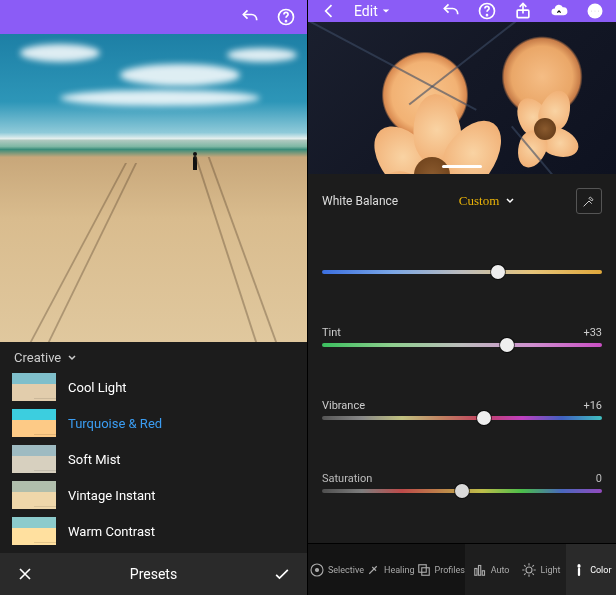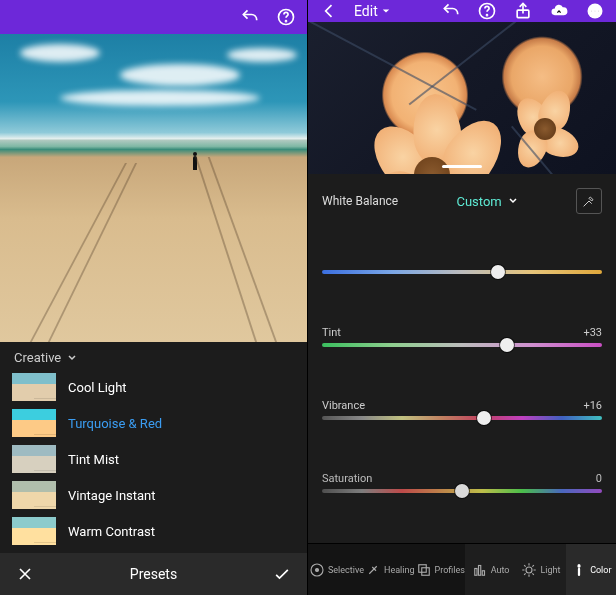--- a/index.html
+++ b/index.html
@@ -15,21 +15,21 @@
     width: 308px;
     height: 595px;
     background: #1a1a1a;
     display: flex;
     flex-direction: column;
     position: relative;
   }
   .pane-left { border-right: 1px solid #000; }
   
   
-  .topbar { height: 34px; background: #6d28d9; display:flex; align-items:center; justify-content:space-between; padding:0 10px; color:#fff; font-size:13px; }
+  .topbar { height: 34px; background: #8b5cf6; display:flex; align-items:center; justify-content:space-between; padding:0 10px; color:#fff; font-size:13px; }
   .topbar .left-group, .topbar .right-group { display:flex; align-items:center; gap:14px; }
   .icon-btn { width:22px; height:22px; display:flex; align-items:center; justify-content:center; cursor:pointer; }
   .icon-btn svg { width:20px; height:20px; stroke:#fff; fill:none; stroke-width:2; }
   .edit-label { display:flex; align-items:center; gap:4px; font-size:14px; }
 
   
   .img-beach {
     height:308px;
     position:relative;
     overflow:hidden;
@@ -74,21 +74,21 @@
       radial-gradient(circle at 76% 36%, #f5bd85 0, #eaa768 12%, #c77c48 15%, transparent 16%),
       linear-gradient(135deg, #1a1f2e 0%, #141826 45%, #0e1220 100%);
   }
   .petal { position:absolute; background:radial-gradient(circle,#f9d3a3,#efa86b); border-radius:50% 50% 50% 50% / 60% 60% 40% 40%; }
   .leafline { position:absolute; width:200px; height:2px; background:rgba(60,75,100,.6); }
   .drag-handle { position:absolute; bottom:6px; left:50%; transform:translateX(-50%); width:40px; height:3px; background:#fff; border-radius:2px; }
 
   
   .color-panel { flex:1; background:#1c1c1c; display:flex; flex-direction:column; padding:10px 0 0; font-size:12px; color:#ddd;gap:44px; }
   .wb-row { display:flex; align-items:center; justify-content:space-between; padding:4px 14px 10px; }
-  .wb-select { display:flex; align-items:center; gap:6px; color:#5eead4; font-size:13px; }
+  .wb-select { display:flex; align-items:center; gap:6px; color:#eab308; font-size:13px;font-family:Liberation Serif, serif; }
   .dropper { width:26px; height:26px; border:1px solid #555; border-radius:3px; display:flex; align-items:center; justify-content:center; }
   .slider-row { padding:2px 14px 6px; }
   .slider-head { display:flex; justify-content:space-between; font-size:11px; color:#ccc; margin-bottom:4px; }
   .slider-track { height:4px; border-radius:2px; position:relative; }
   .slider-knob { position:absolute; top:50%; transform:translate(-50%,-50%); width:14px; height:14px; background:#eee; border-radius:50%; box-shadow:0 0 0 1px rgba(0,0,0,.6); }
   .track-temp { background:linear-gradient(to right,#3b6fe0,#7aa6e6,#bcbcbc,#e6c47a,#e0a83b); }
   .track-tint { background:linear-gradient(to right,#3bbf5f,#8fcf8f,#bcbcbc,#cf8fcf,#c94fc3); }
   .track-vib  { background:linear-gradient(to right,#555,#888,#c0c080,#c08060,#c04060,#c040c0,#4060c0,#40c0c0); }
   .track-sat  { background:linear-gradient(to right,#555,#888,#d05050,#d09050,#d0d050,#50d050,#5070d0,#a050d0); }
 
@@ -147,21 +147,21 @@
       <div class="preset-item">
         <div class="thumb tint-cool"></div>
         <span>Cool Light</span>
       </div>
       <div class="preset-item selected">
         <div class="thumb tint-tr"></div>
         <span>Turquoise &amp; Red</span>
       </div>
       <div class="preset-item">
         <div class="thumb tint-soft"></div>
-        <span>Tint Mist</span>
+        <span>Soft Mist</span>
       </div>
       <div class="preset-item">
         <div class="thumb tint-vint"></div>
         <span>Vintage Instant</span>
       </div>
       <div class="preset-item">
         <div class="thumb tint-warm"></div>
         <span>Warm Contrast</span>
       </div>
     </div>

